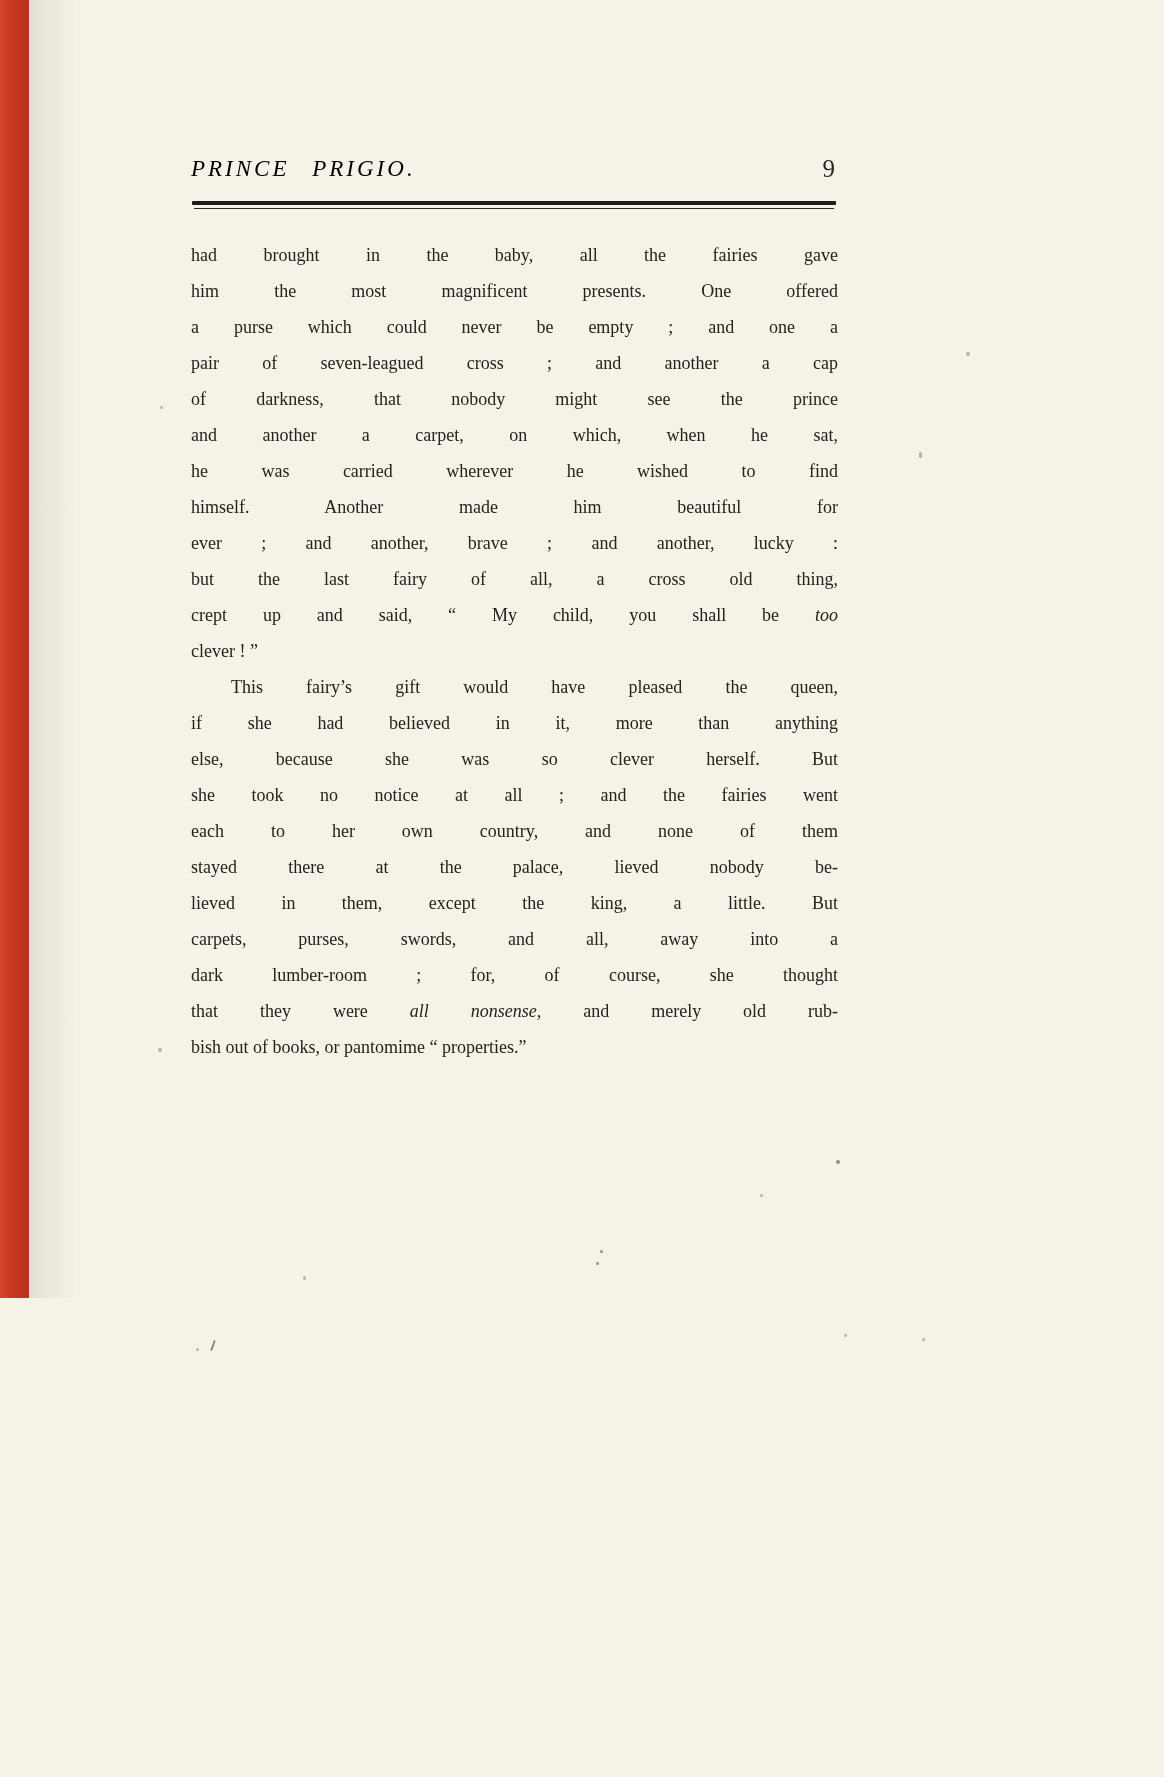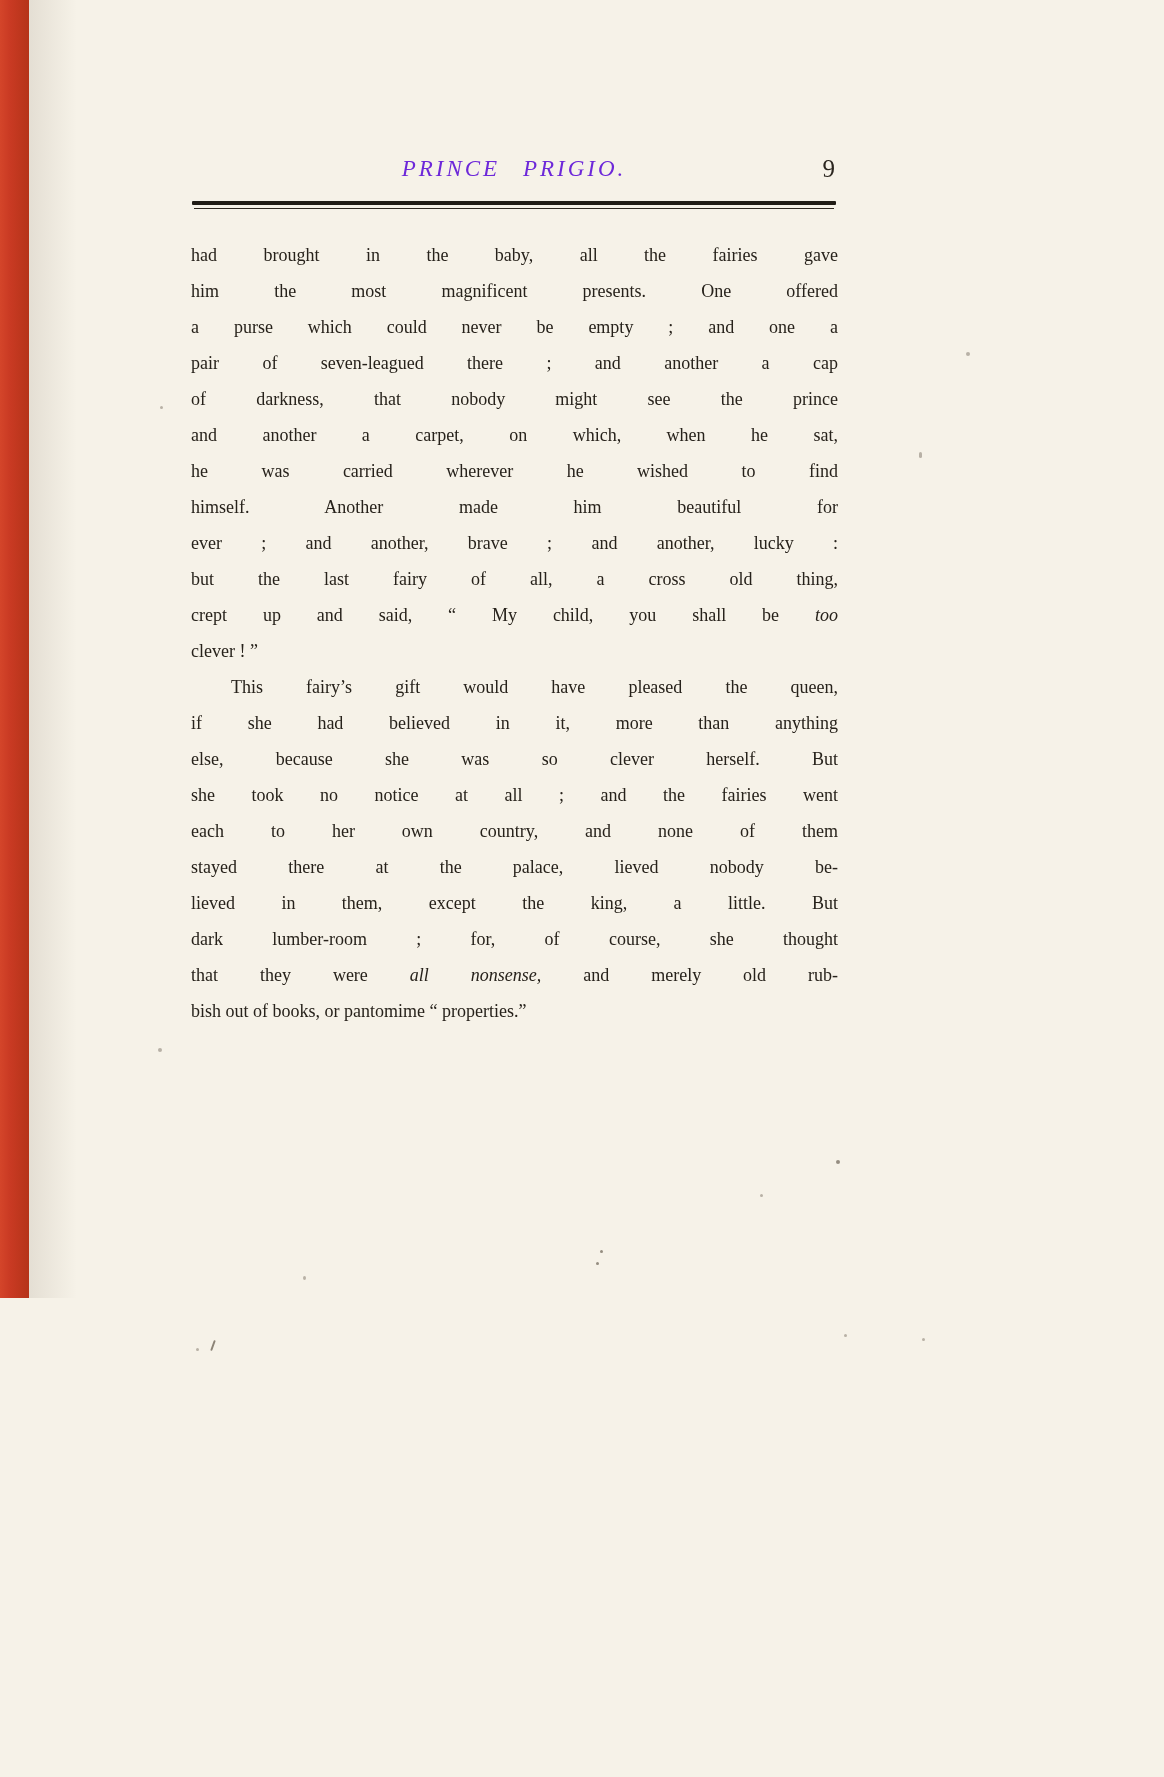--- a/index.html
+++ b/index.html
@@ -25,26 +25,26 @@
   .page-shade{
     position:absolute;left:29px;top:0;width:48px;height:1298px;
     background:linear-gradient(90deg,rgba(70,50,30,0.10),rgba(70,50,30,0));
     pointer-events:none;
   }
   
   .header{
     position:absolute;left:191px;top:156px;width:646px;height:34px;
   }
   .running-title{
-    text-align:center;
+    text-align:left;
     font-style:italic;
     font-size:23px;
     letter-spacing:3px;
     word-spacing:14px;
-    color:#6d28d9;
+    color:#000000;
   }
   .page-number{
     position:absolute;right:2px;top:-1px;
     font-size:25px;color:#2b2godin61f;
     color:#2b261f;
     font-style:normal;letter-spacing:0;
   }
   .rule-thick{
     position:absolute;left:192px;top:201px;width:644px;height:4px;
     background:#211d16;border-radius:1px;
@@ -93,38 +93,39 @@
   </div>
 
   <div class="rule-thick"></div>
   <div class="rule-thin"></div>
 
   <div class="text-block">
       <div class="paragraph">
         <div class="line first"><span>had brought in the baby, all the fairies gave</span></div>
         <div class="line"><span>him the most magnificent presents. One offered</span></div>
         <div class="line"><span>a purse which could never be empty ; and one a</span></div>
-        <div class="line"><span>pair of seven-leagued there ; and another a cap</span></div>
+        <div class="line"><span>pair of seven-leagued cross ; and another a cap</span></div>
         <div class="line"><span>of darkness, that nobody might see the prince</span></div>
         <div class="line"><span>and another a carpet, on which, when he sat,</span></div>
         <div class="line"><span>he was carried wherever he wished to find</span></div>
         <div class="line"><span>himself. Another made him beautiful for</span></div>
         <div class="line"><span>ever ; and another, brave ; and another, lucky :</span></div>
         <div class="line"><span>but the last fairy of all, a cross old thing,</span></div>
         <div class="line"><span>crept up and said, “ My child, you shall be </span><span class="italic">too</span></div>
         <div class="line last"><span>clever ! ”</span></div>
       </div>
       <div class="paragraph indent">
         <div class="line first"><span>This fairy’s gift would have pleased the queen,</span></div>
         <div class="line"><span>if she had believed in it, more than anything</span></div>
         <div class="line"><span>else, because she was so clever herself. But</span></div>
         <div class="line"><span>she took no notice at all ; and the fairies went</span></div>
         <div class="line"><span>each to her own country, and none of them</span></div>
         <div class="line"><span>stayed there at the palace, lieved nobody be-</span></div>
         <div class="line"><span>lieved in them, except the king, a little. But</span></div>
+        <div class="line"><span>carpets, purses, swords, and all, away into a</span></div>
         <div class="line"><span>dark lumber-room ; for, of course, she thought</span></div>
         <div class="line"><span>that they were </span><span class="italic">all nonsense,</span><span> and merely old rub-</span></div>
         <div class="line last"><span>bish out of books, or pantomime “ properties.”</span></div>
       </div>
     </div>
 
   <div class="speck s2" style="left:966px;top:352px;width:4px;height:4px;"></div>
   <div class="speck s2" style="left:919px;top:452px;width:3px;height:6px;border-radius:2px;"></div>
   <div class="speck s2" style="left:160px;top:406px;width:3px;height:3px;"></div>
   <div class="speck s2" style="left:158px;top:1048px;width:4px;height:4px;"></div>

